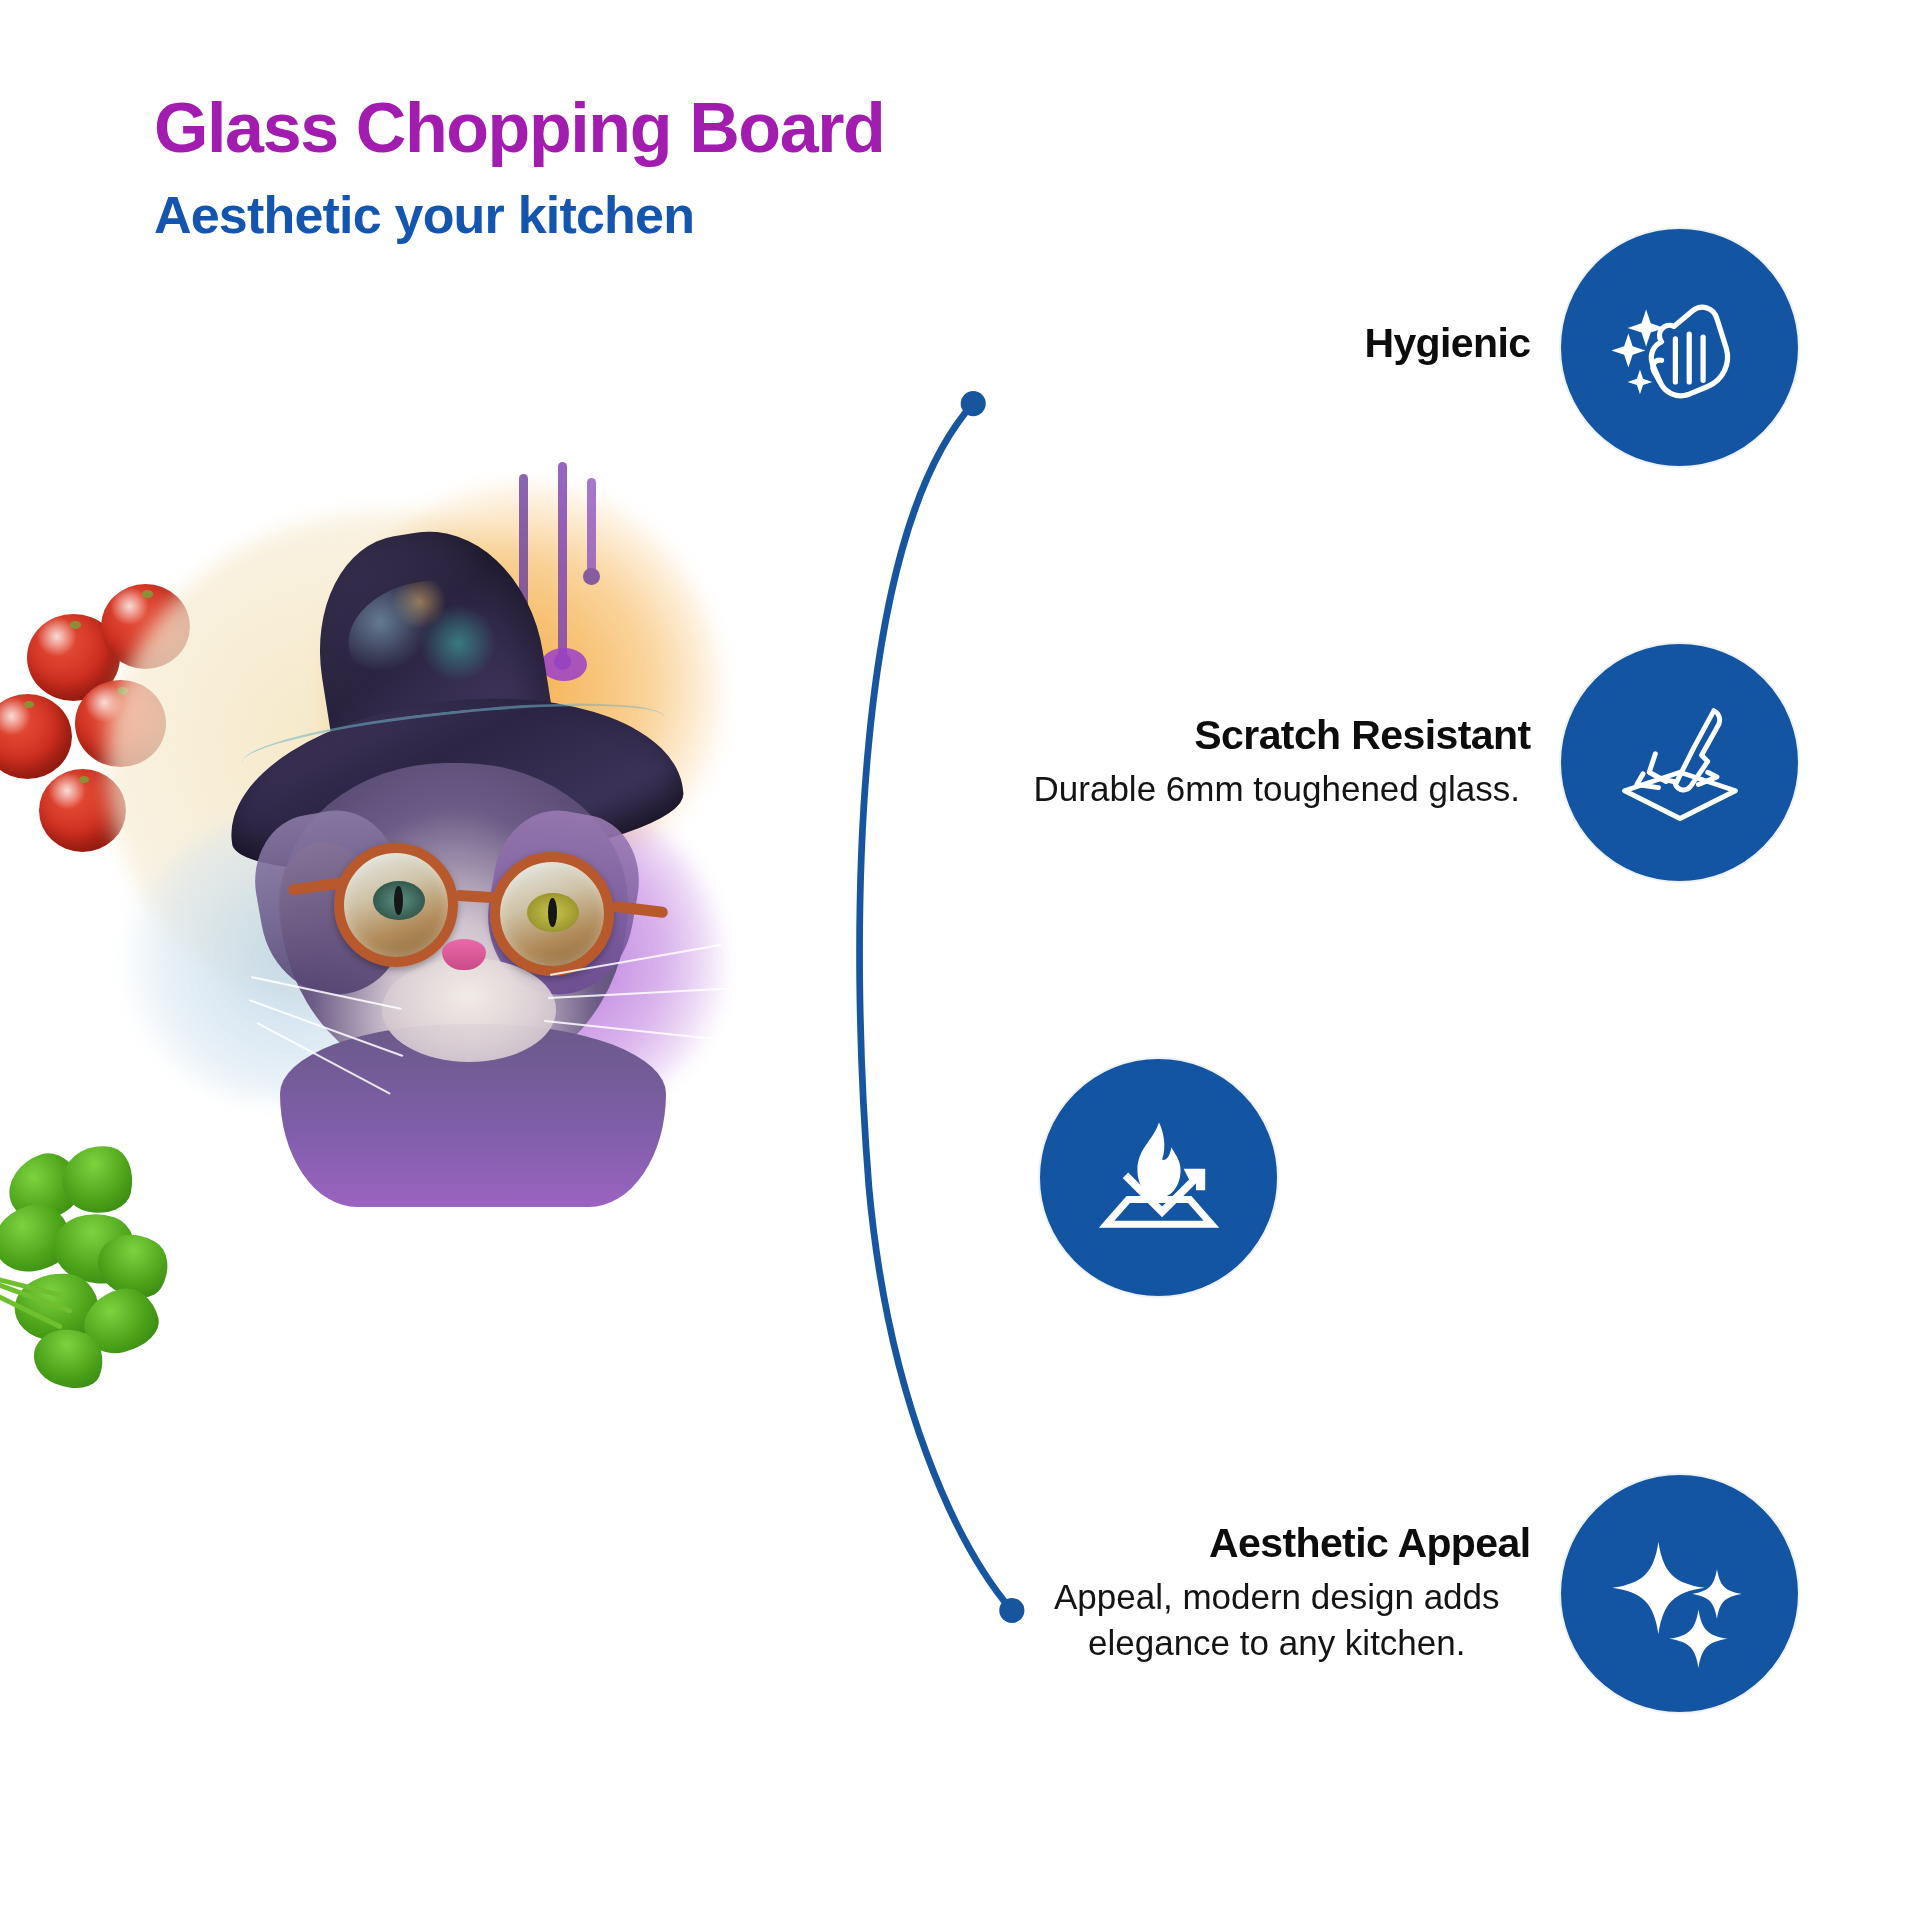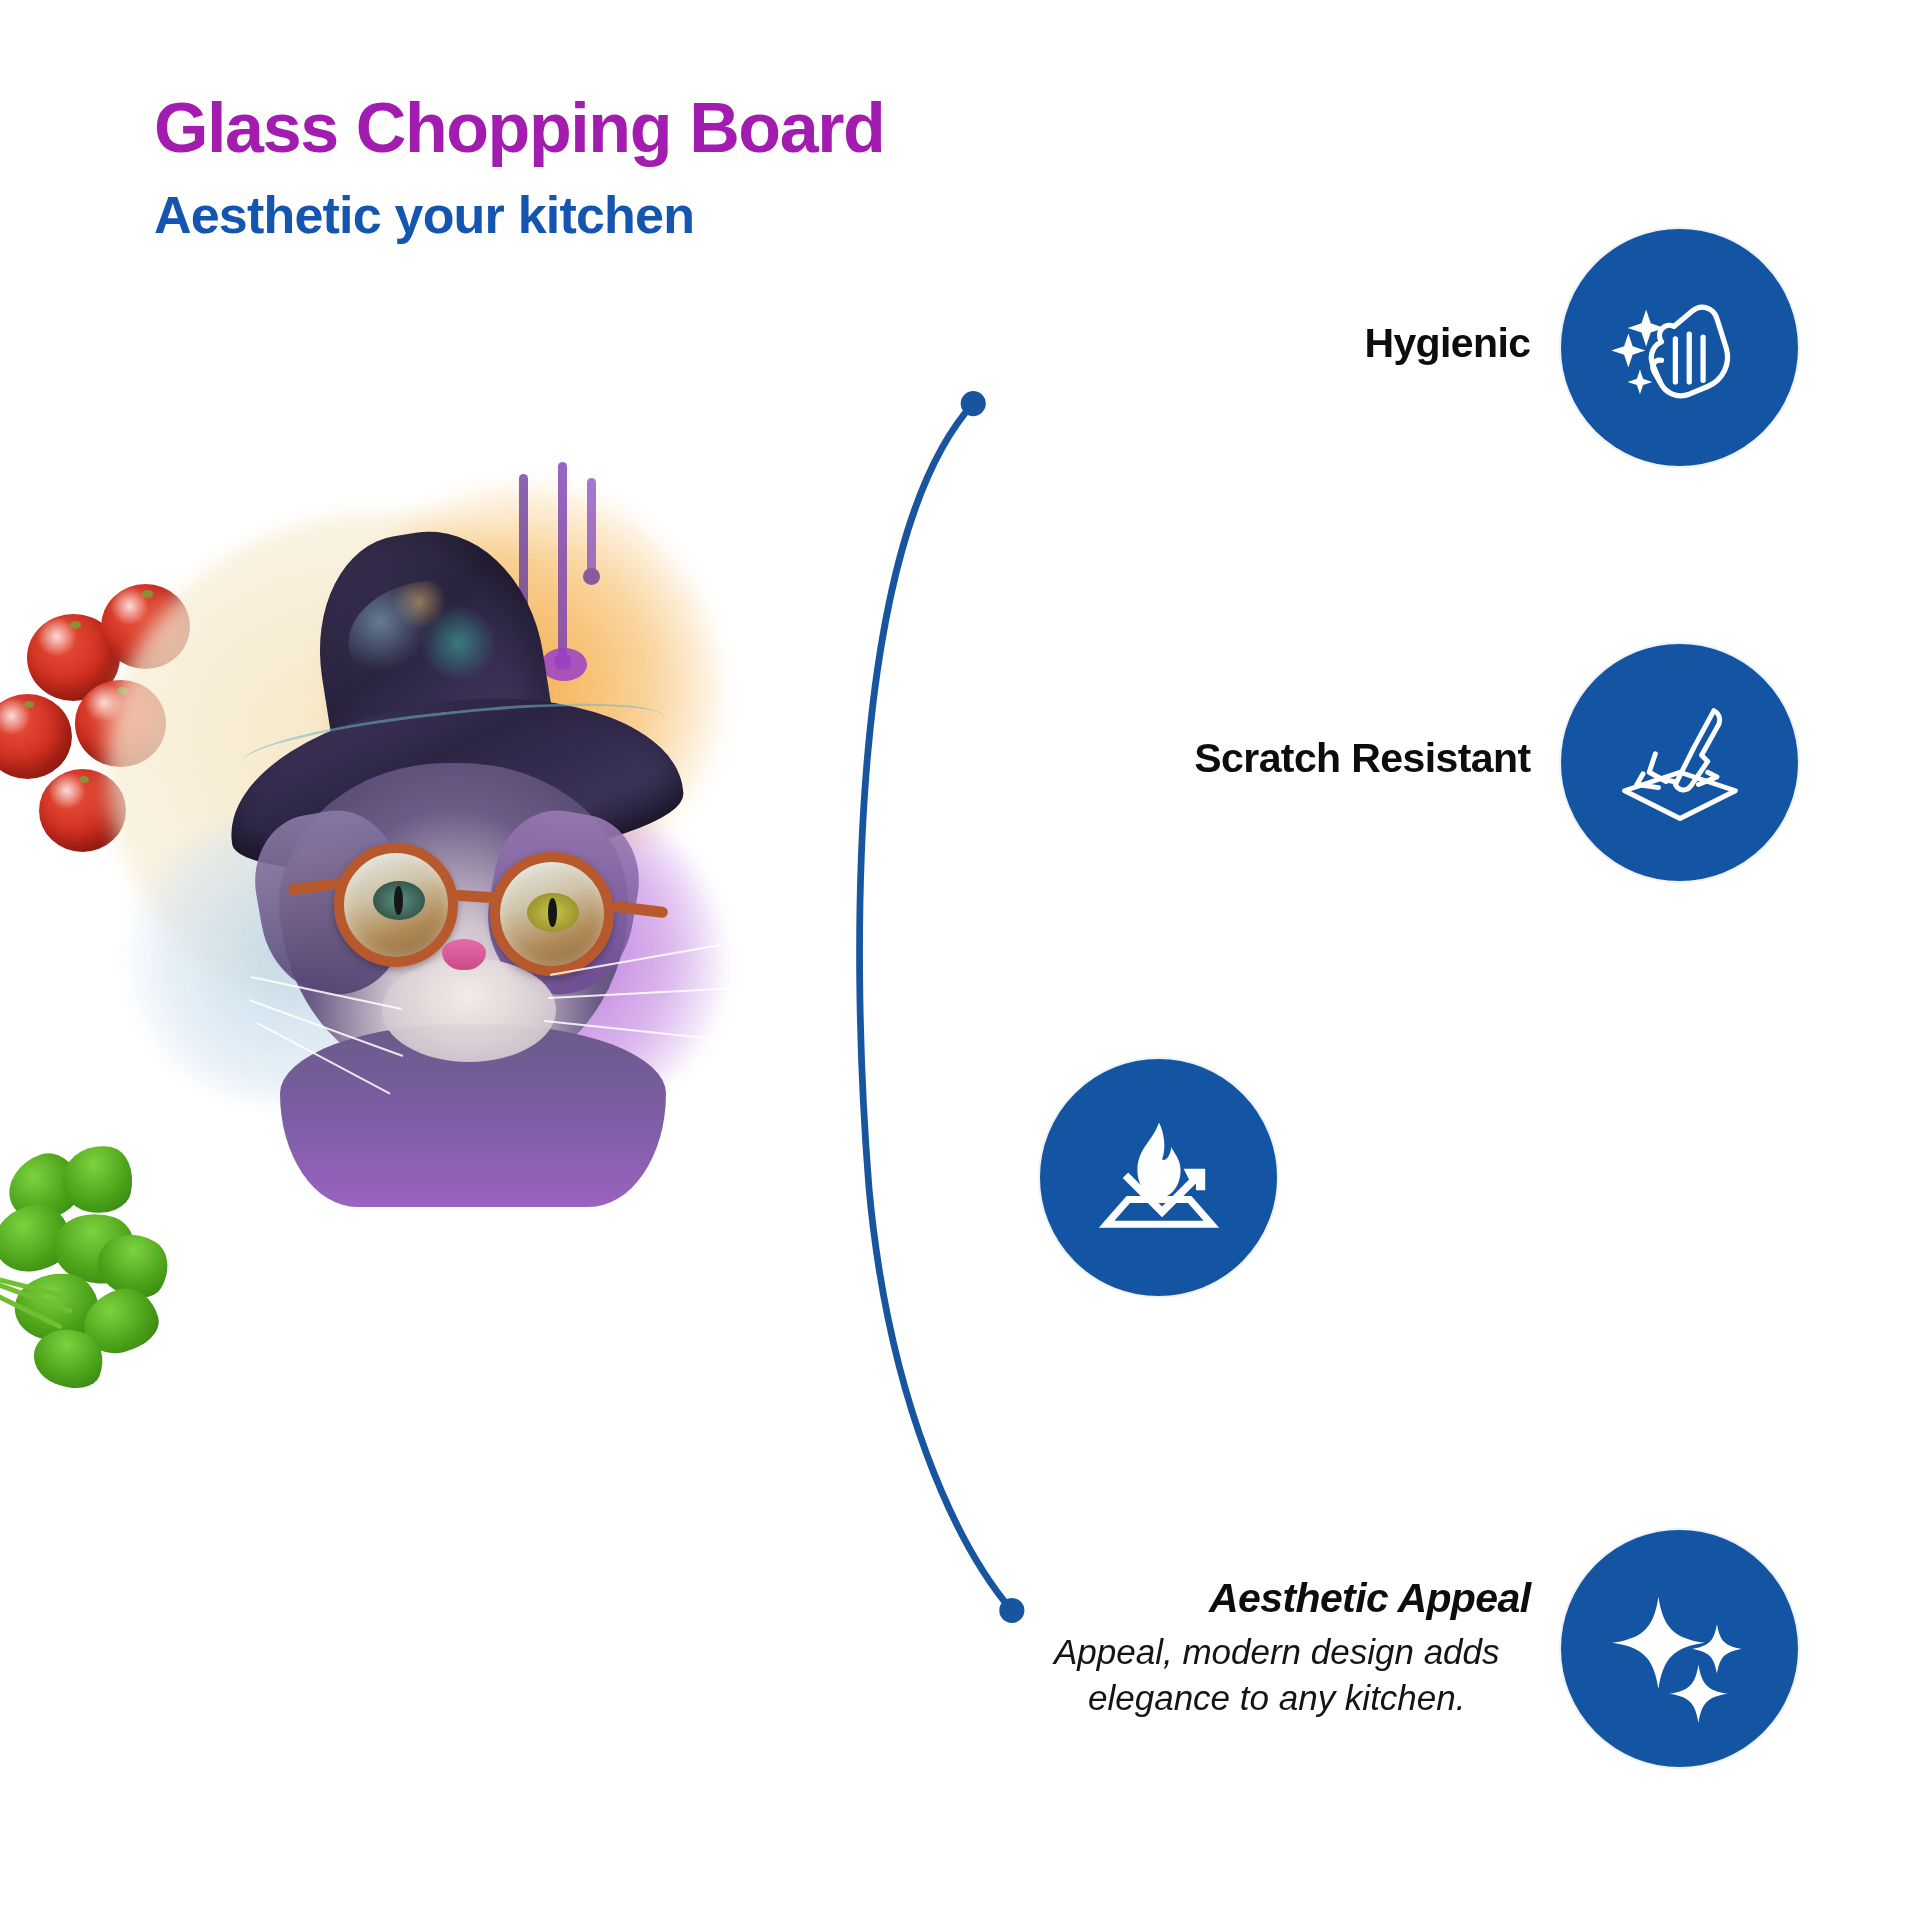--- a/index.html
+++ b/index.html
@@ -190,21 +190,21 @@
   .connector { position:absolute; left:0; top:0; width:1931px; height:1931px; pointer-events:none; }
 
   
   .features { position:absolute; left:1023px; top:174px; width:908px; }
   .feature-row {
     position:absolute; display:flex; align-items:center; width:908px;
   }
   .f1 { top:53px; }
   .f2 { top:468px; }
   .f3 { top:883px; }
-  .f4 { top:1354px;font-style:italic; }
+  .f4 { top:1299px; }
 
   .feature-text { width:521px; text-align:center; padding-right:13.5px; }
   .feature-title {
     font-size:41px; font-weight:bold; color:#0d0d0d;
     letter-spacing:-0.6px; line-height:1.12; margin-bottom:7.7px; white-space:nowrap;text-align:right;
   }
   .feature-desc {
     font-size:35px; color:#141414; line-height:1.32; font-weight:400;
   }
 
@@ -325,20 +325,21 @@
             <path d="M17 42 L20 51 L29 54 L20 57 L17 66 L14 57 L5 54 L14 51 Z" transform="translate(-1,2) scale(0.92) translate(2,0)"></path>
             <path d="M24 64 L26 70 L32 72 L26 74 L24 80 L22 74 L16 72 L22 70 Z"></path>
           </g>
         </svg>
       </div>
     </div>
 
     <div class="feature-row f2">
       <div class="feature-text">
         <div class="feature-title">Scratch Resistant</div>
+        <div class="feature-desc">Durable 6mm toughened glass.</div>
       </div>
       <div class="icon-circle">
         <svg viewBox="0 0 100 100">
           <g fill="none" stroke="#ffffff" stroke-width="3.2" stroke-linecap="round" stroke-linejoin="round">
             <path d="M14 68 L50 56 L86 68 L50 86 Z"></path>
             <path d="M72 16 C76 18 77 23 74 27 L64 45 L68 49 L57 65 C54 69 49 68 47 64 L59 40 Z"></path>
             <path d="M34 44 L30 56 L41 62"></path>
             <path d="M26 57 L22 64 L36 66"></path>
             <path d="M68 56 L74 59 L62 64"></path>
             <path d="M40 61 L46 62"></path>

